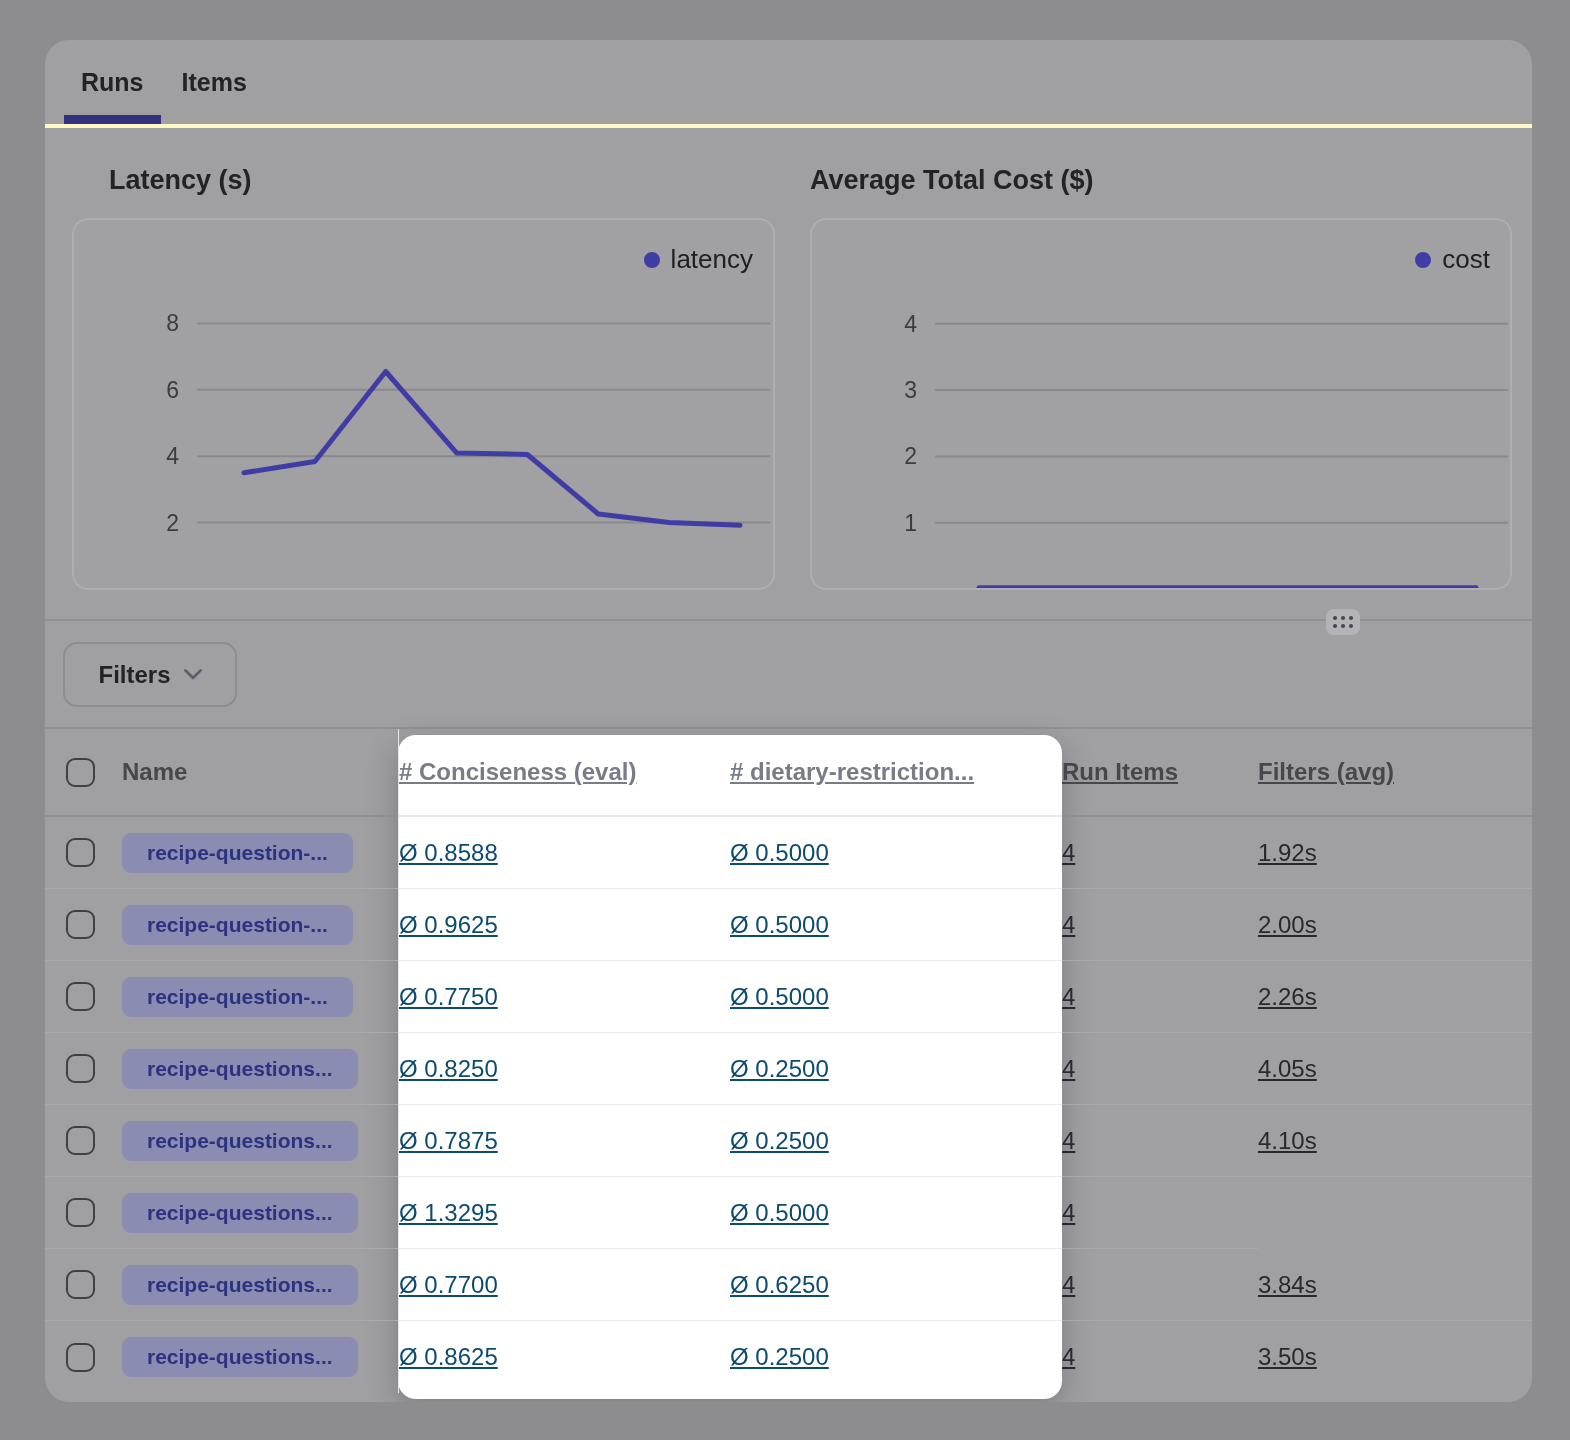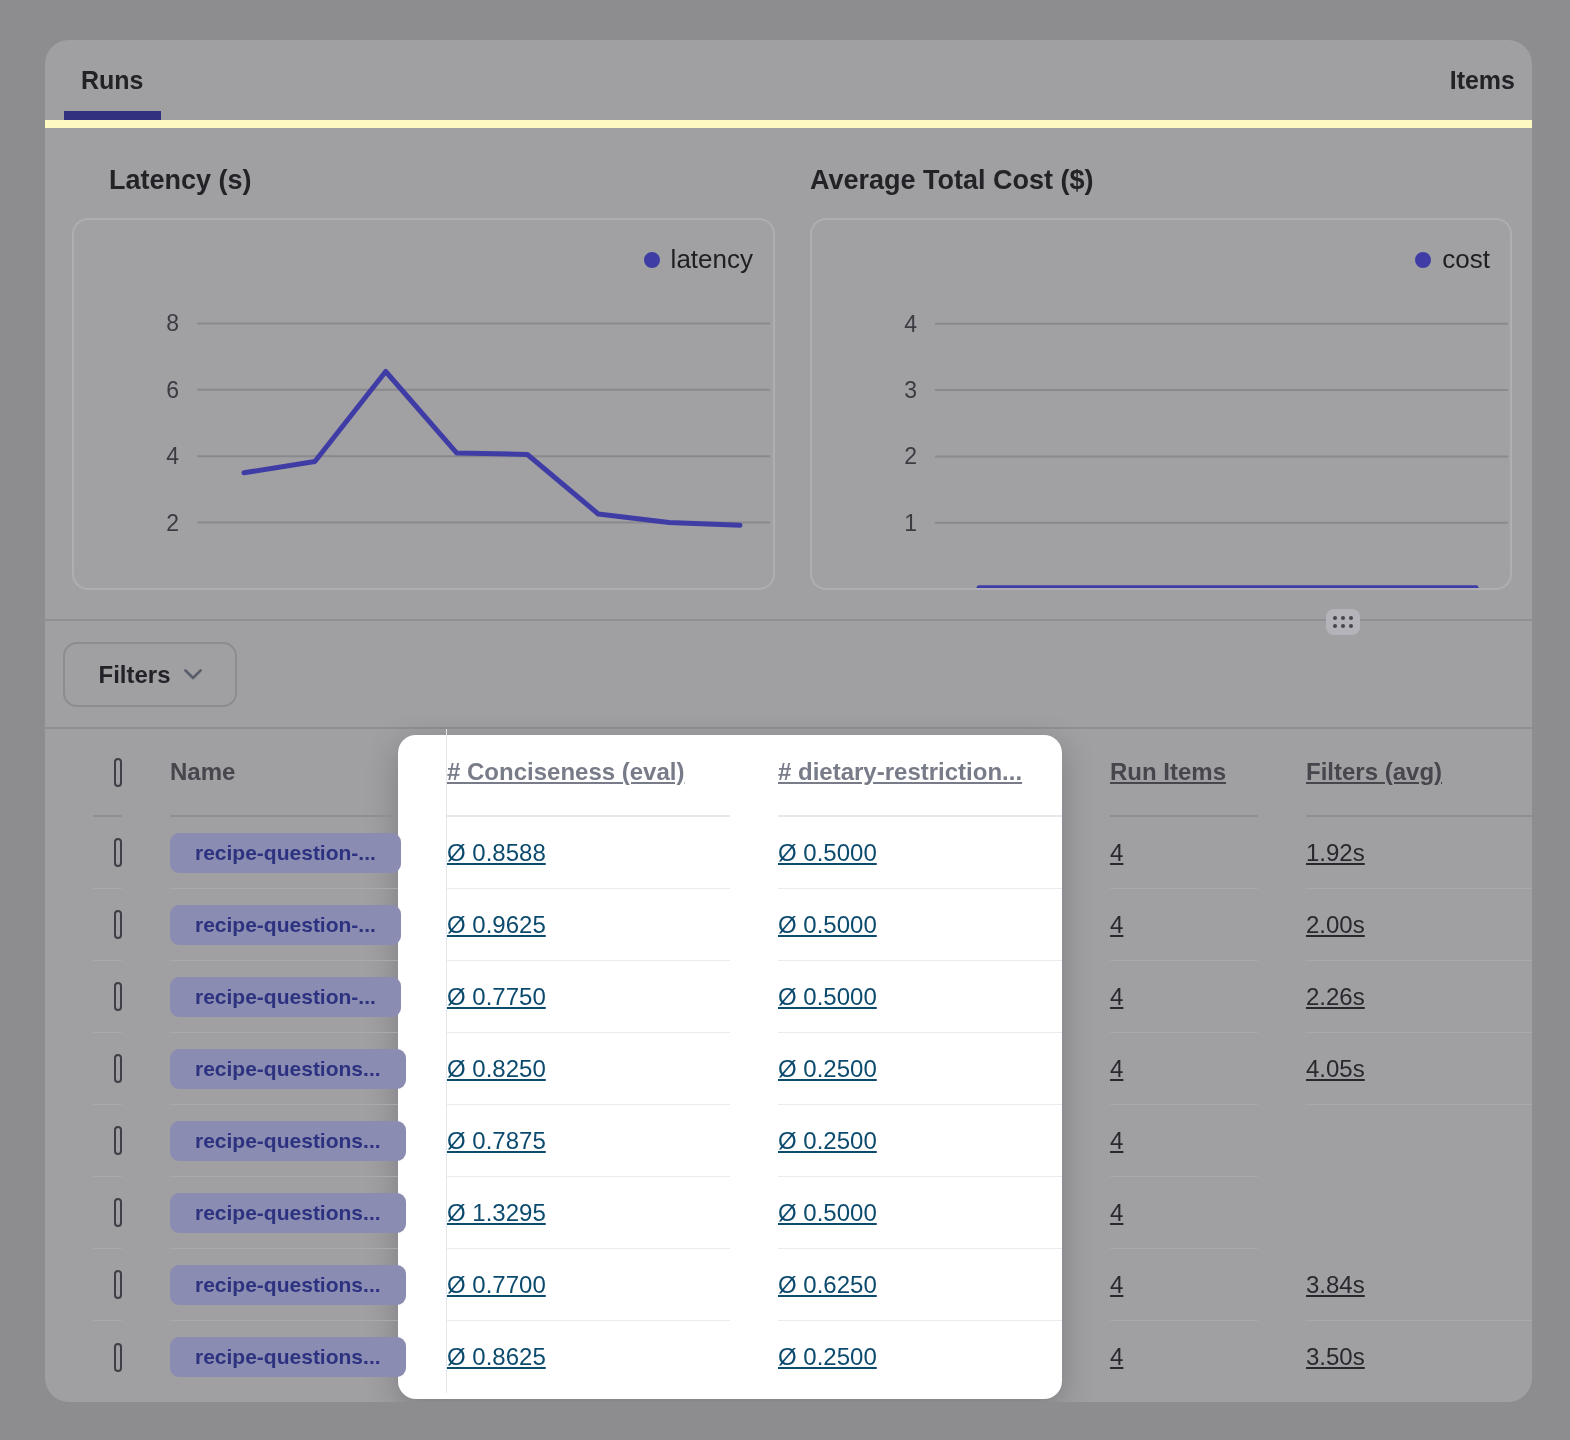--- a/index.html
+++ b/index.html
@@ -18,23 +18,23 @@
   .card{
     position:absolute;left:45px;top:40px;
     width:1487px;height:1362px;
     background:#a0a0a3;
     border-radius:24px;
     overflow:hidden;
   }
   
   .tabs{
     position:absolute;left:0;top:0;width:100%;height:88px;
-    border-bottom:8px solid #fef9c3;
+    border-bottom:4px solid #fef9c3;
     display:flex;align-items:stretch;
-    padding-left:19px;box-sizing:border-box;gap:4px;justify-content:space-between;
+    padding-left:19px;box-sizing:border-box;gap:4px;
   }
   .tab{
     position:relative;display:flex;align-items:center;
     padding:0 17px;
     font-size:25px;font-weight:600;color:#222227;
     cursor:pointer;
   }
   .tab.active::after{
     content:"";position:absolute;left:0;right:0;bottom:0;height:9px;
     background:#32317f;
@@ -100,21 +100,20 @@
   .thead,.trow{
     position:relative;z-index:2;
     display:grid;
     grid-template-columns:77px 276px 332px 332px 196px 1fr;
   }
   .thead{height:88px;}
   .trow{height:72px;}
   .cell{
     display:flex;align-items:center;
     box-sizing:border-box;
-    margin-left:48px;
   }
   .c-check{padding-left:21px;}
   .c-pad{padding-left:0;text-decoration:underline;}
   .thead .cell{border-bottom:2px solid #8f8f93;}
   .thead .cell.hl{border-bottom:2px solid #e5e7ea;}
   .trow .cell{border-bottom:1.5px solid #a9a9ad;}
   .trow .cell.hl{border-bottom:1.5px solid #e9ebee;}
   .trow.last .cell{border-bottom:none;}
   .cell.hl-first{border-left:1px solid #e4e6ea;}
   .th{font-size:24px;font-weight:600;color:#46464d;}
@@ -277,20 +276,21 @@
       <div class="trow">
         <div class="cell c-check">
             <span class="checkbox"></span>
           </div>
         <div class="cell">
             <span class="pill">recipe-questions...</span>
           </div>
         <div class="cell c-pad val hl hl-first">Ø 0.7875</div>
         <div class="cell c-pad val hl">Ø 0.2500</div>
         <div class="cell c-pad val dim">4</div>
+        <div class="cell c-pad val dim">4.10s</div>
       </div>
 
       <div class="trow">
         <div class="cell c-check">
             <span class="checkbox"></span>
           </div>
         <div class="cell">
             <span class="pill">recipe-questions...</span>
           </div>
         <div class="cell c-pad val hl hl-first">Ø 1.3295</div>

